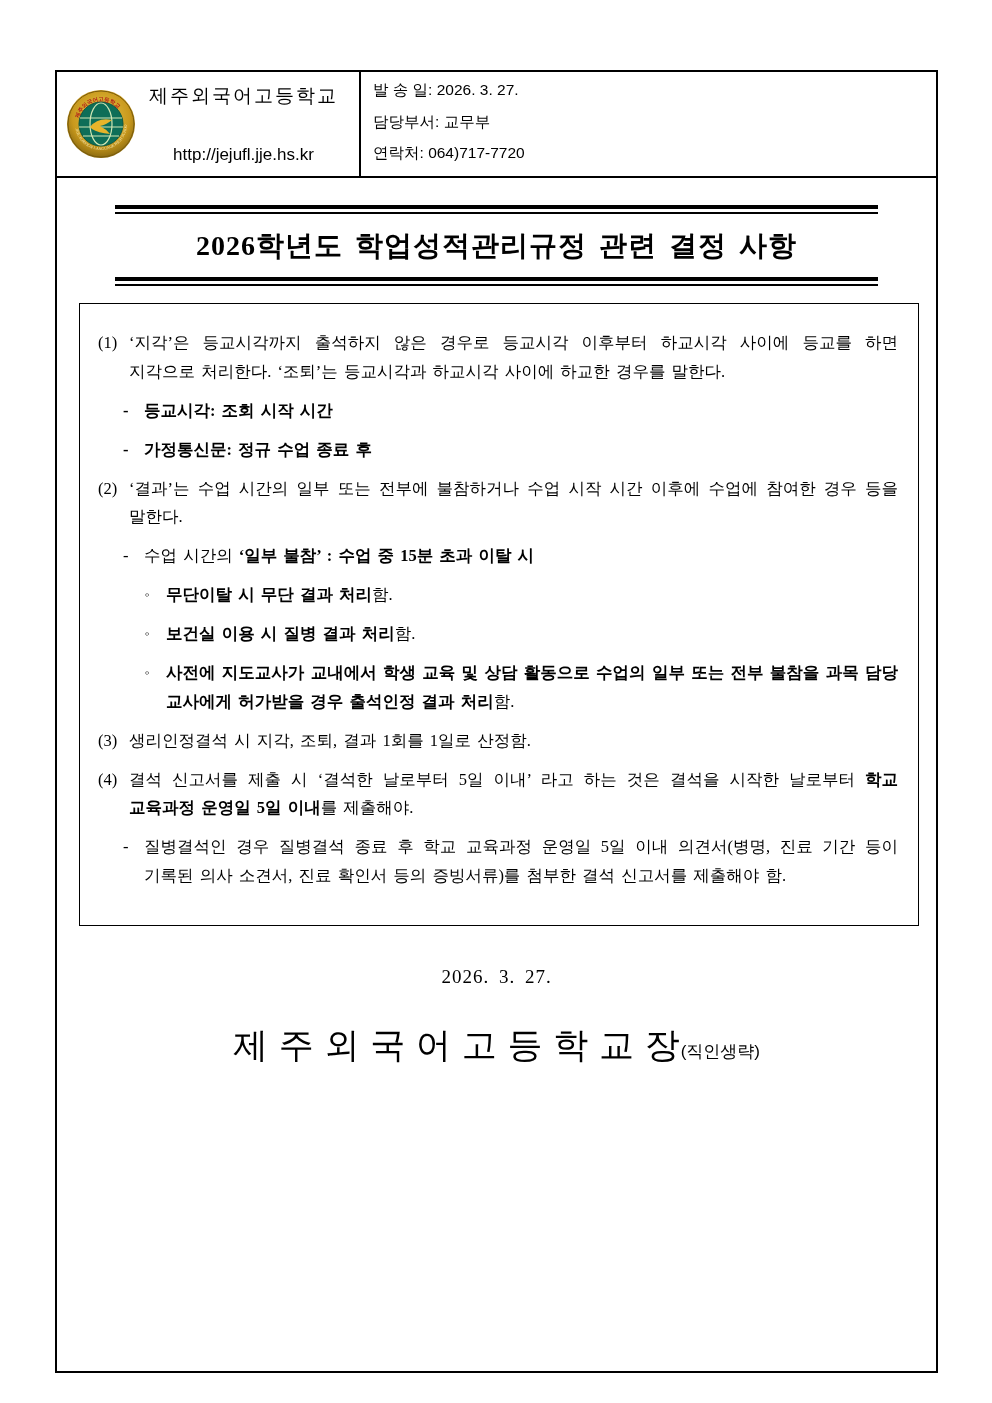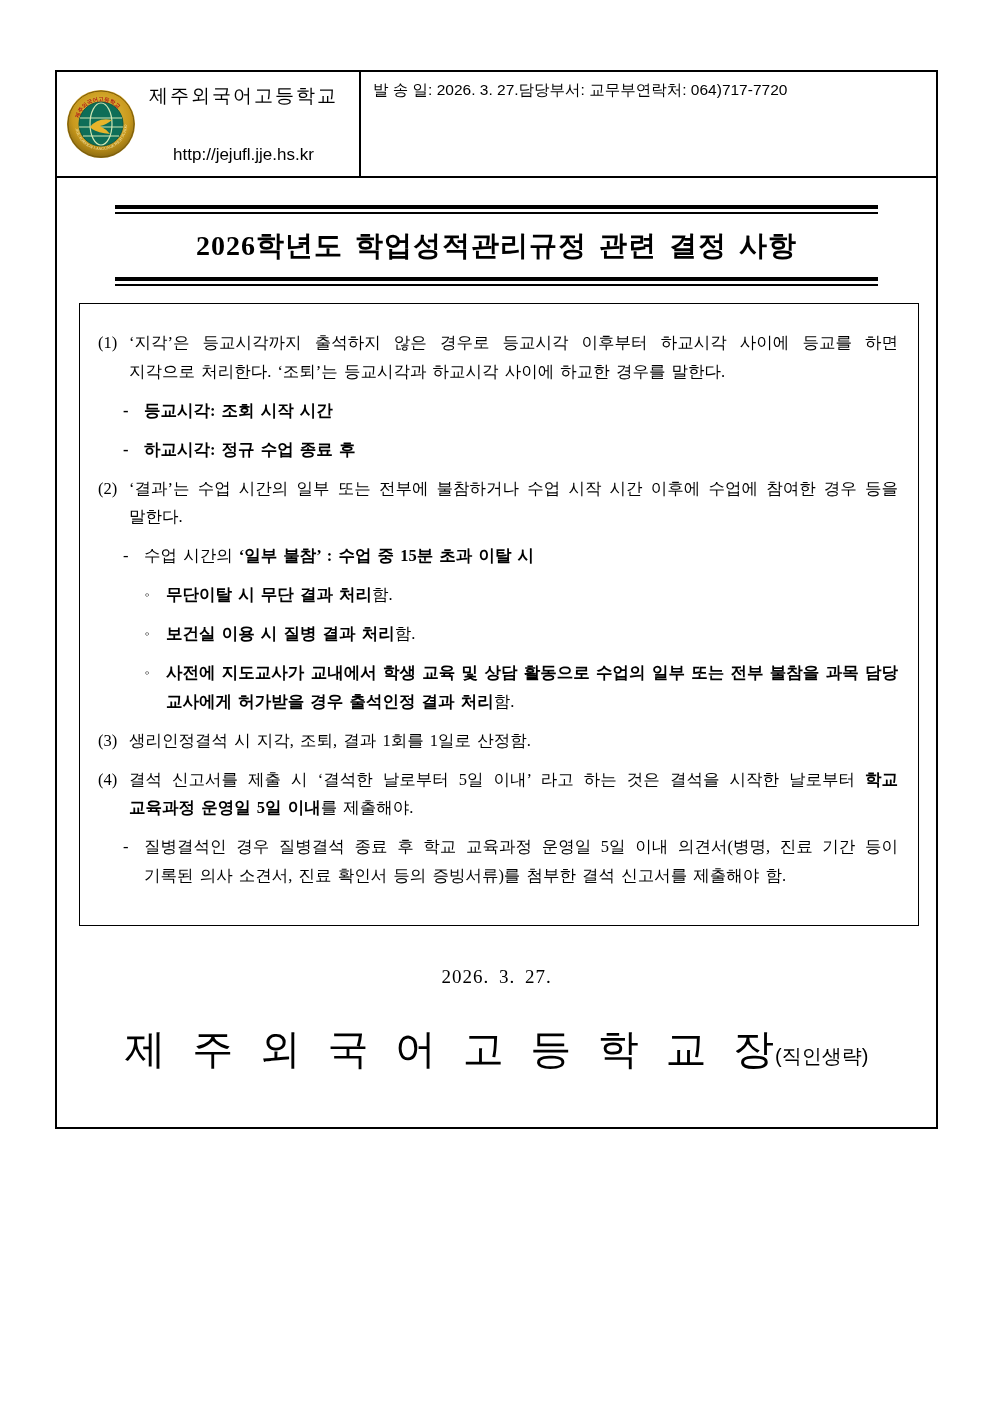--- a/index.html
+++ b/index.html
@@ -24,27 +24,27 @@
     font-size:19px; letter-spacing:2px; margin-bottom:16px; white-space:nowrap;
   }
   .school-url { font-family:Liberation Sans, sans-serif; font-size:17px; white-space:nowrap;margin-top:20px; }
   .cell-title { flex:1; display:flex; align-items:center; justify-content:center; border-right:2px solid #000; }
   .doc-type {
     font-family:"Liberation Sans","DejaVu Sans",sans-serif;
     font-size:51px; font-weight:900; letter-spacing:7px; white-space:nowrap; padding-left:7px;
   }
   .cell-info {
     width:233px; padding:8px 4px 12px 12px;
-    display:flex; flex-direction:row; justify-content:space-between;
+    display:flex; flex-direction:column; justify-content:space-between;
     font-family:"Liberation Sans","DejaVu Sans",sans-serif; font-size:15.5px;
   }
   .info-line { white-space:nowrap; }
 
   
-  .content-box { border:2px solid #000; margin-top:-2px; height:953px; background:#fff; overflow:hidden; }
+  .content-box { border:2px solid #000; margin-top:-2px; height:1197px; background:#fff; overflow:hidden; }
   .double-rule { margin:0 58px; border-top:4px solid #000; border-bottom:2px solid #000; height:9px; }
   .rule-top { margin-top:27px; }
   .main-title {
     text-align:center; font-size:28px; font-weight:bold; letter-spacing:1px;
     padding:13px 0 12px 0; word-spacing:4px;
   }
   .intro {
     margin:28px 36px 0 34px; font-size:17.5px; line-height:2.15;
     text-align:justify; text-indent:20px; word-break:keep-all; word-spacing:3px;
   }
@@ -63,24 +63,24 @@
   .line.dash .marker { width:21px; font-weight:bold; }
   .line.dash.normal-dash .marker { font-weight:normal; }
   .line.circle { padding-left:47px; }
   .line.circle .marker { width:21px; font-size:13px; padding-top:3px; font-weight:bold; }
   .linetext { flex:1; text-align:justify; word-break:keep-all; word-spacing:2px; }
 
   
   .footer-date { text-align:center; font-size:19px; margin-top:40px; letter-spacing:1px; word-spacing:4px; }
   .signature { text-align:center; margin-top:34px; white-space:nowrap; }
   .signer {
-    font-family:Liberation Mono, monospace;
-    font-size:41px; letter-spacing:1px;
-  }
-  .seal-note { font-family:"Liberation Sans","DejaVu Sans",sans-serif; font-size:20px; }
+    font-family:Liberation Serif, serif;
+    font-size:35px; letter-spacing:1px;
+  }
+  .seal-note { font-family:"Liberation Sans","DejaVu Sans",sans-serif; font-size:17px; }
 </style>
 </head>
 <body>
 
 <div class="page">
 
   <div class="header-table">
     <div class="cell-school">
       <div class="logo-wrap">
         <svg viewBox="0 0 70 70" width="70" height="70">
@@ -143,21 +143,21 @@
       <div class="line item">
         <span class="marker">(1)</span>
         <span class="linetext"><span>‘지각’은 등교시각까지 출석하지 않은 경우로 등교시각 이후부터 하교시각 사이에 등교를 하면 지각으로 처리한다. ‘조퇴’는 등교시각과 하교시각 사이에 하교한 경우를 말한다.</span></span>
       </div>
       <div class="line dash">
         <span class="marker">-</span>
         <span class="linetext"><span style="font-weight: bold;">등교시각: 조회 시작 시간</span></span>
       </div>
       <div class="line dash">
         <span class="marker">-</span>
-        <span class="linetext"><span style="font-weight: bold;">하교시각: 정규 수업 종료 후</span></span>
+        <span class="linetext"><span style="font-weight: bold;">가정통신문: 정규 수업 종료 후</span></span>
       </div>
 
       <div class="line item">
         <span class="marker">(2)</span>
         <span class="linetext"><span>‘결과’는 수업 시간의 일부 또는 전부에 불참하거나 수업 시작 시간 이후에 수업에 참여한 경우 등을 말한다.</span></span>
       </div>
       <div class="line dash normal-dash">
         <span class="marker">-</span>
         <span class="linetext"><span>수업 시간의 </span><span style="font-weight: bold; font-family: Liberation Serif, serif;">‘일부 불참’ : 수업 중 15분 초과 이탈 시</span></span>
       </div>

